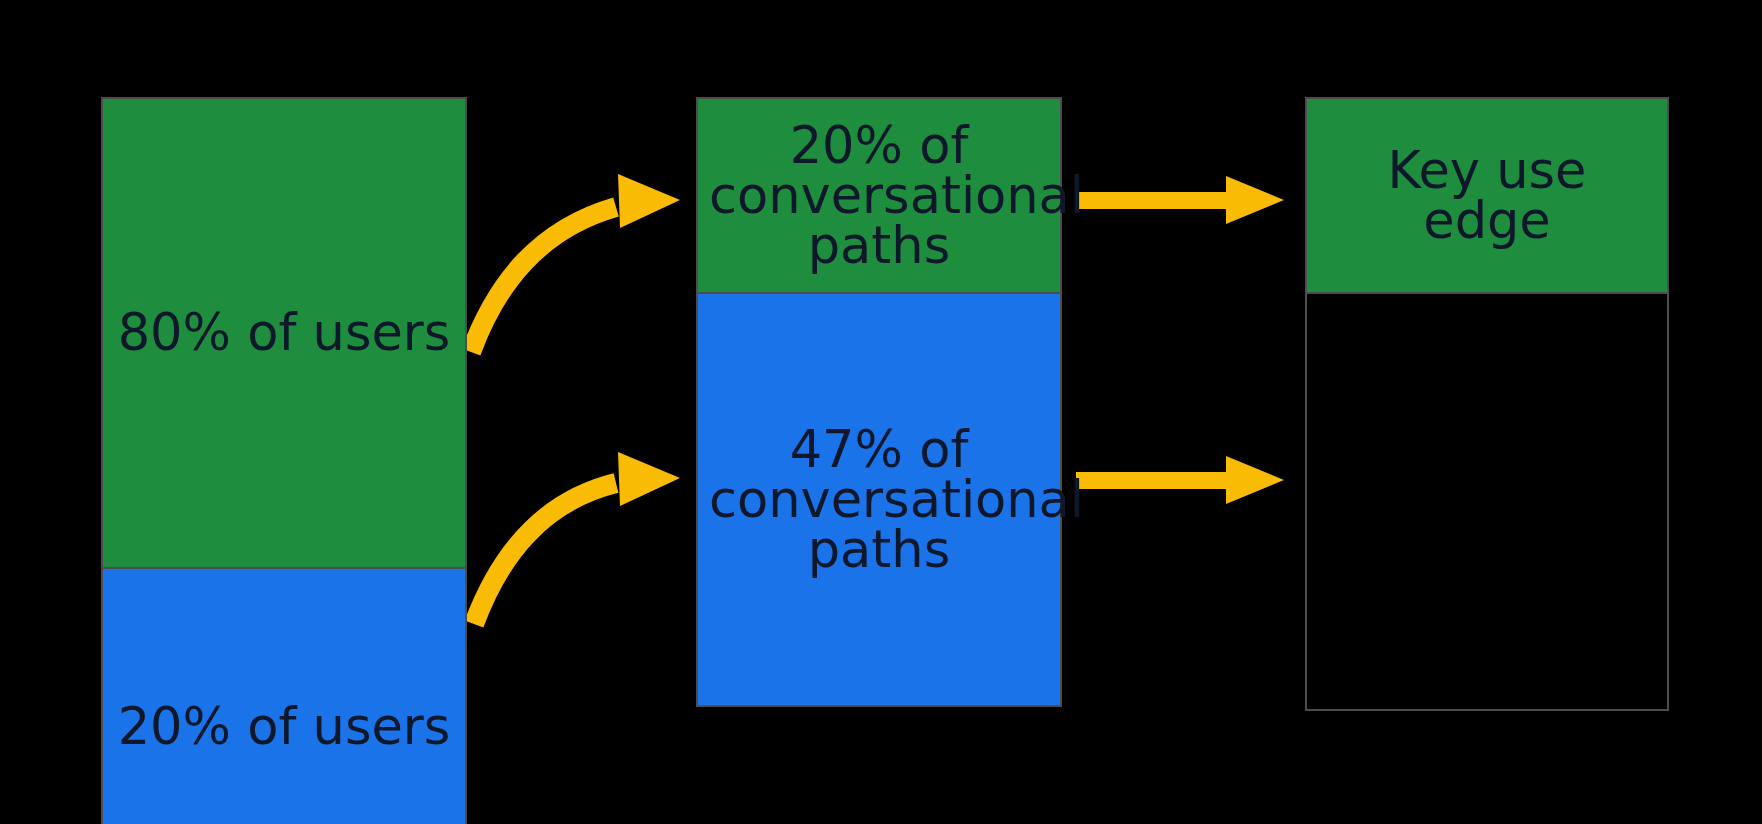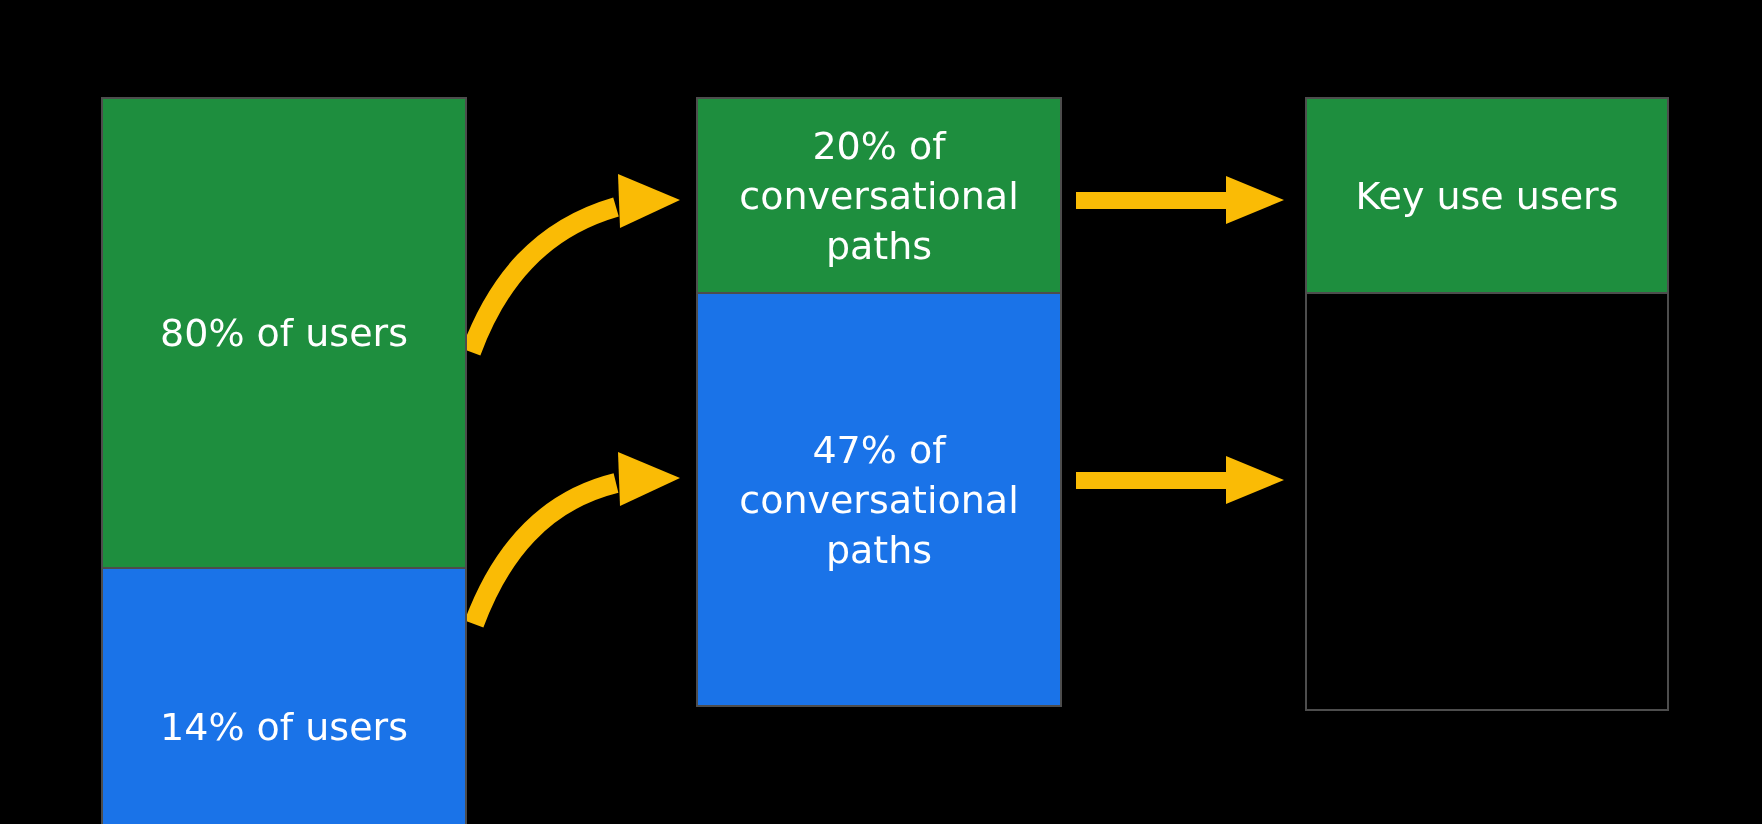--- a/index.html
+++ b/index.html
@@ -44,22 +44,22 @@
     border-bottom: 2px solid #4D4D4D;
   }
   .seg.blue {
     background: #1A73E8;
     flex: 1 1 auto;
   }
   .seg-users-green    { height: 470px; }
   .seg-paths-green    { height: 195px; }
   .seg-outcomes-green { height: 195px; }
   .lbl {
-    color: #ffffff;
-    font-size: 38px;
+    color: #0f172a;
+    font-size: 51px;
     line-height: 50px;
     font-weight: 500;
     max-width: 340px;
   }
   .lbl.narrow { max-width: 300px; }
   .arrow-shape { fill: #FABB05; }
   .arrow-curve {
     fill: none;
     stroke: #FABB05;
     stroke-width: 20px;
@@ -86,32 +86,32 @@
     <g>
       <polygon class="arrow-shape" points="1076,472 1226,472 1226,456 1284,480 1226,504 1226,489 1076,489"></polygon>
     </g>
   </svg>
 
   <div class="bar bar-users">
     <div class="seg green seg-users-green">
       <span class="lbl">80% of users</span>
     </div>
     <div class="seg blue">
-      <span class="lbl">14% of users</span>
+      <span class="lbl">20% of users</span>
     </div>
   </div>
 
   <div class="bar bar-paths">
     <div class="seg green seg-paths-green">
       <span class="lbl">20% of conversational paths</span>
     </div>
     <div class="seg blue">
       <span class="lbl">47% of conversational paths</span>
     </div>
   </div>
 
   <div class="bar bar-outcomes">
     <div class="seg green seg-outcomes-green">
-      <span class="lbl">Key use users</span>
+      <span class="lbl">Key use edge</span>
     </div>
   </div>
 
 </div>
 
 </body></html>

